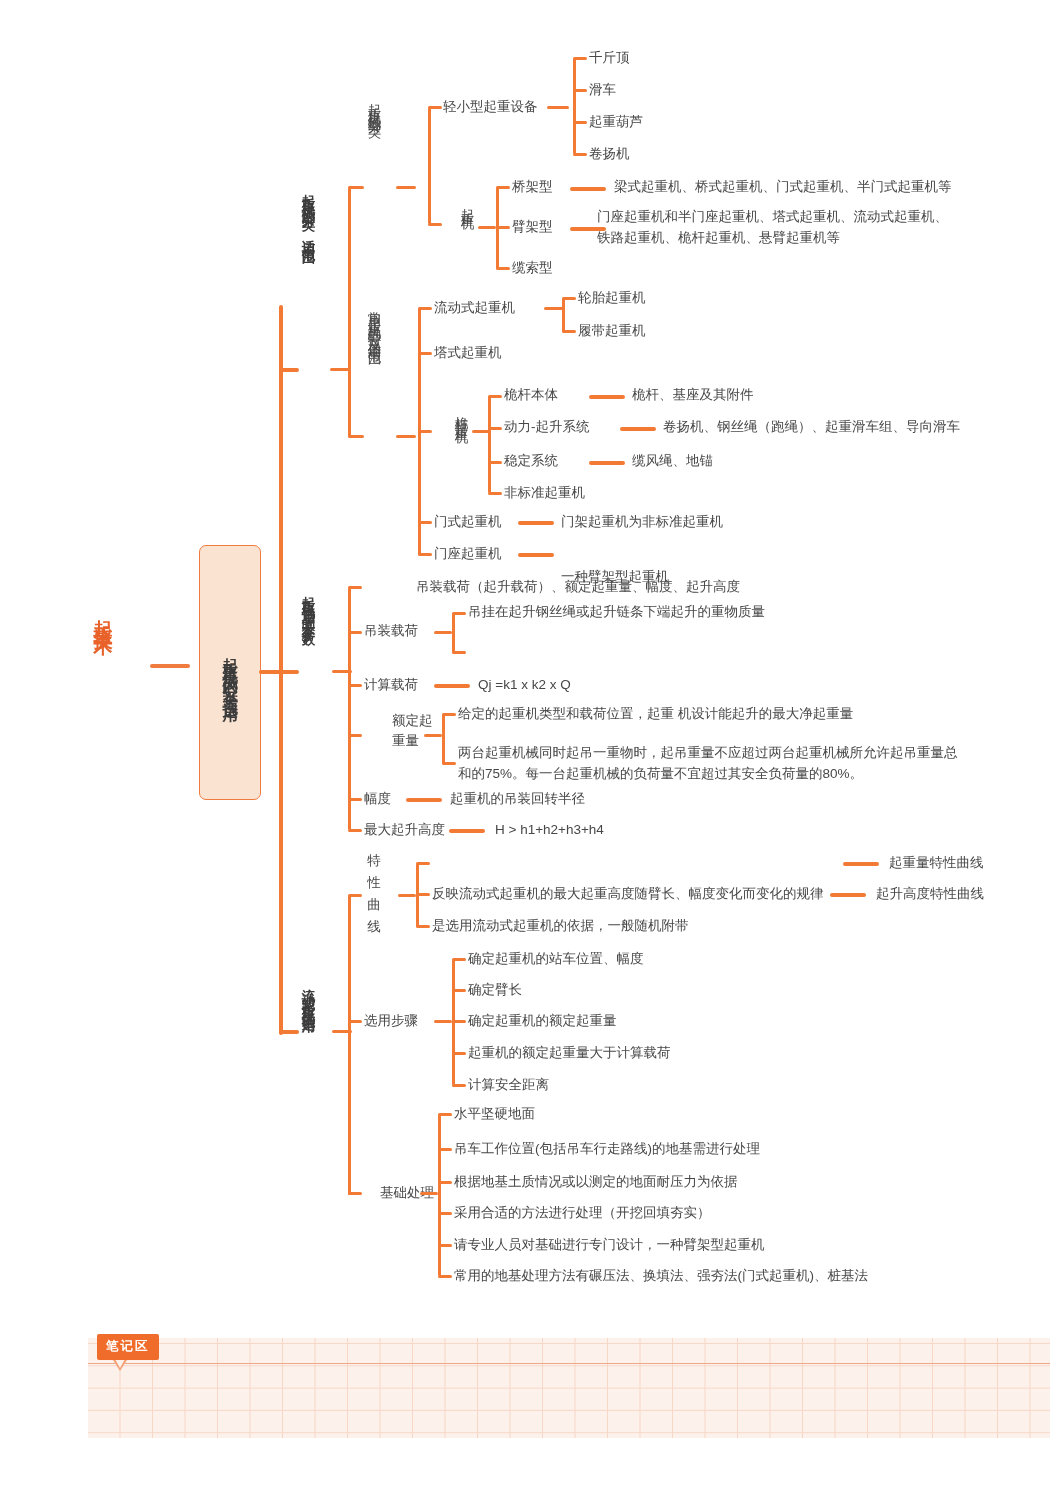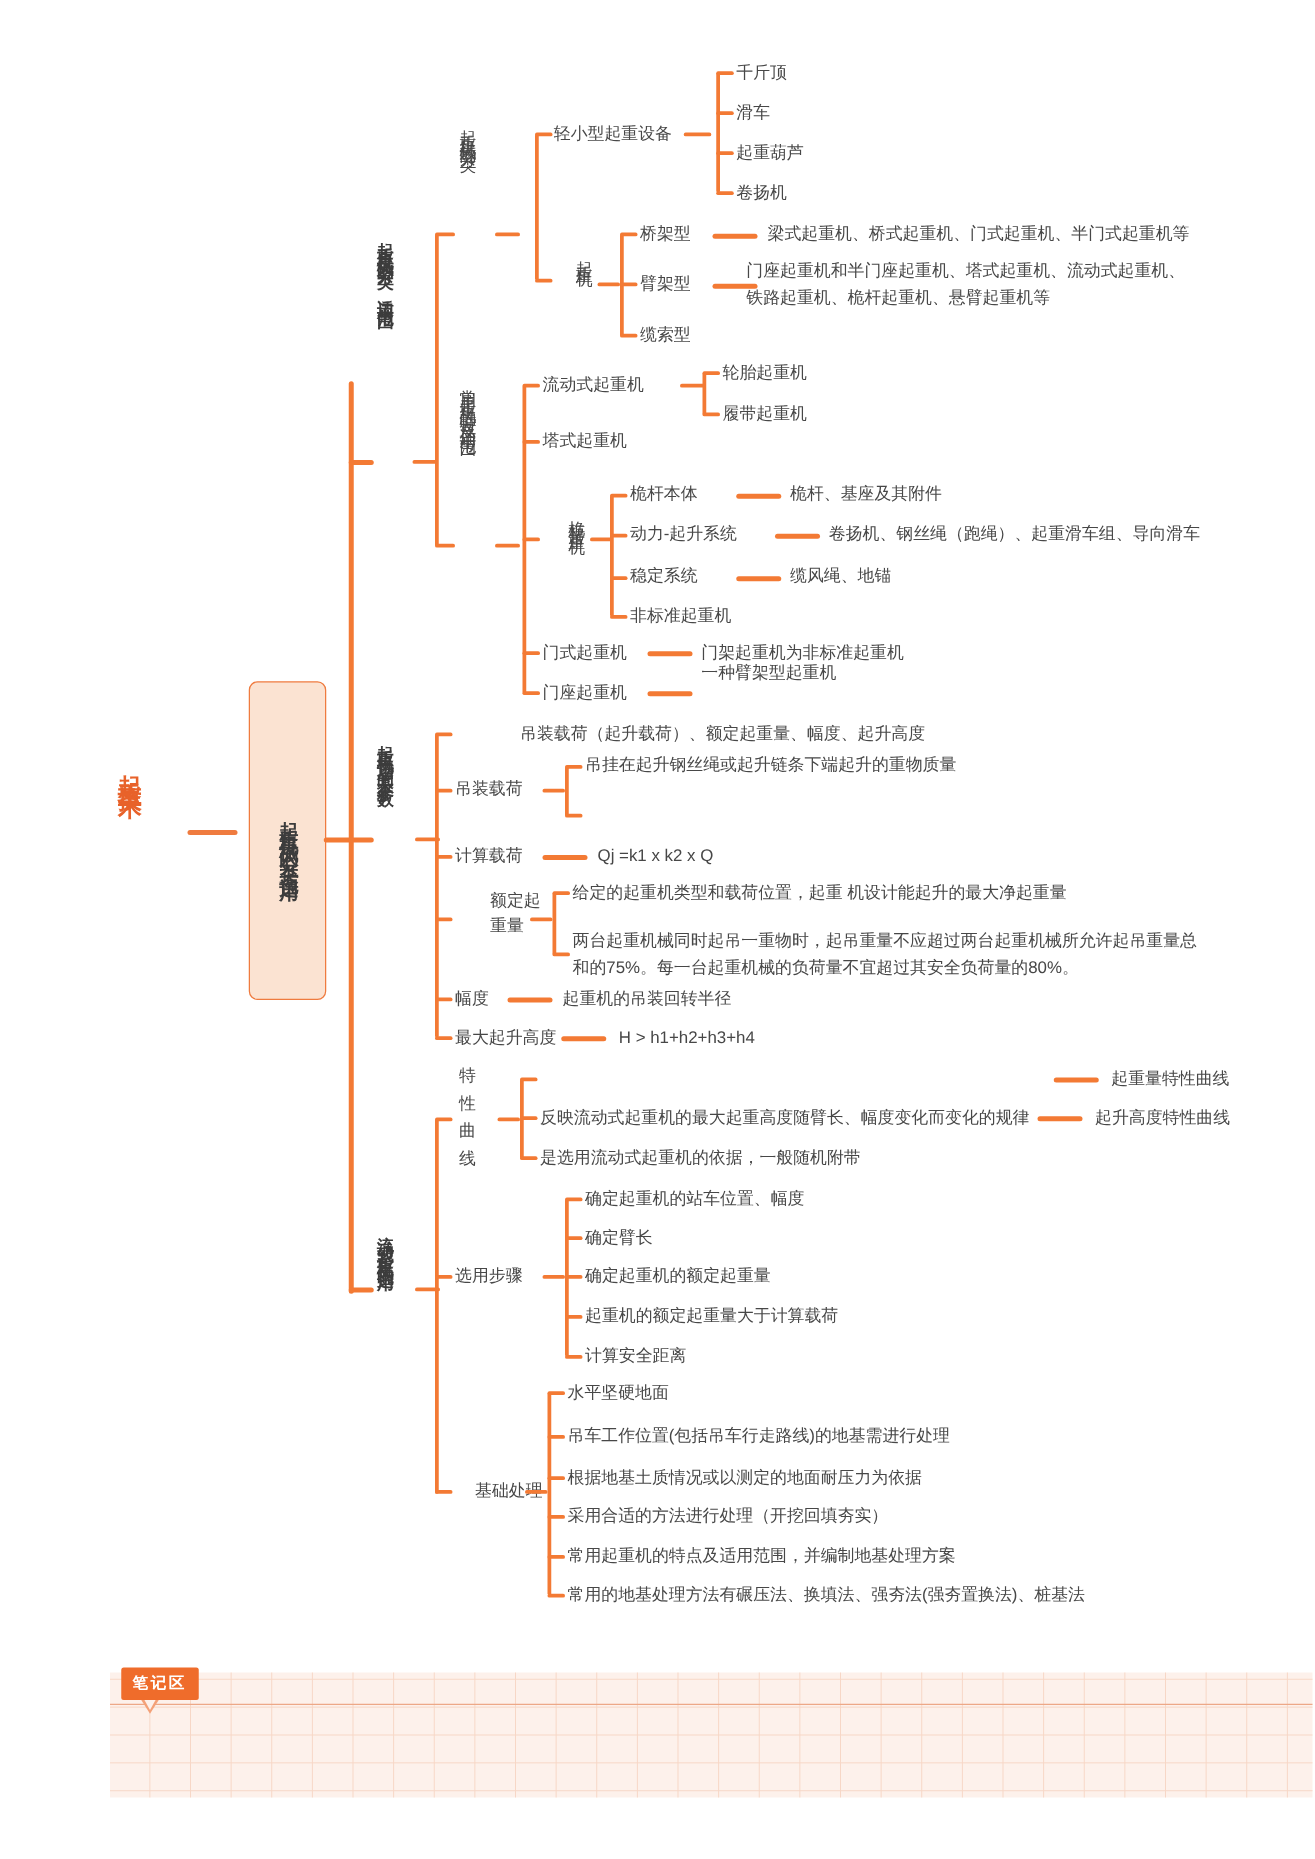--- a/index.html
+++ b/index.html
@@ -222,21 +222,21 @@
   <div class="node" style="left:632px; top:451px;">缆风绳、地锚</div>
 
   <div class="node" style="left:504px; top:483px;">非标准起重机</div>
 
   <div class="node" style="left:434px; top:512px;">门式起重机</div>
   <div class="dash long" style="left:518px; top:521px;"></div>
   <div class="node" style="left:561px; top:512px;">门架起重机为非标准起重机</div>
 
   <div class="node" style="left:434px; top:544px;">门座起重机</div>
   <div class="dash long" style="left:518px; top:553px;"></div>
-  <div class="node" style="left:561px; top:528px;">一种臂架型起重机</div>
+  <div class="node" style="left:561px; top:567px;">一种臂架型起重机</div>
 
   <div class="hline" style="left:332px; top:670px; width:20px;"></div>
 
   <div class="vline" style="left:348px; top:587px; height:243px;"></div>
   <div class="hline" style="left:348px; top:586px; width:14px;"></div>
   <div class="hline" style="left:348px; top:631px; width:14px;"></div>
   <div class="hline" style="left:348px; top:684px; width:14px;"></div>
   <div class="hline" style="left:348px; top:734px; width:14px;"></div>
   <div class="hline" style="left:348px; top:798px; width:14px;"></div>
   <div class="hline" style="left:348px; top:829px; width:14px;"></div>
@@ -313,22 +313,22 @@
   <div class="hline" style="left:438px; top:1113px; width:14px;"></div>
   <div class="hline" style="left:438px; top:1148px; width:14px;"></div>
   <div class="hline" style="left:438px; top:1181px; width:14px;"></div>
   <div class="hline" style="left:438px; top:1212px; width:14px;"></div>
   <div class="hline" style="left:438px; top:1244px; width:14px;"></div>
   <div class="hline" style="left:438px; top:1275px; width:14px;"></div>
   <div class="node" style="left:454px; top:1104px;">水平坚硬地面</div>
   <div class="node" style="left:454px; top:1139px;">吊车工作位置(包括吊车行走路线)的地基需进行处理</div>
   <div class="node" style="left:454px; top:1172px;">根据地基土质情况或以测定的地面耐压力为依据</div>
   <div class="node" style="left:454px; top:1203px;">采用合适的方法进行处理（开挖回填夯实）</div>
-  <div class="node" style="left:454px; top:1235px;">常用起重机的特点及适用范围，并编制地基处理方案</div>
-  <div class="node" style="left:454px; top:1266px;">常用的地基处理方法有碾压法、换填法、强夯法(强夯置换法)、桩基法</div>
+  <div class="node" style="left:454px; top:1235px;">请专业人员对基础进行专门设计，一种臂架型起重机</div>
+  <div class="node" style="left:454px; top:1266px;">常用的地基处理方法有碾压法、换填法、强夯法(门式起重机)、桩基法</div>
 
   <div class="note-area"></div>
   <div class="note-rule"></div>
   <div class="note-tab-tail"></div>
   <div class="note-tab-tail-inner"></div>
   <div class="note-tab">笔记区</div>
 
 </div>
 
 </body></html>

